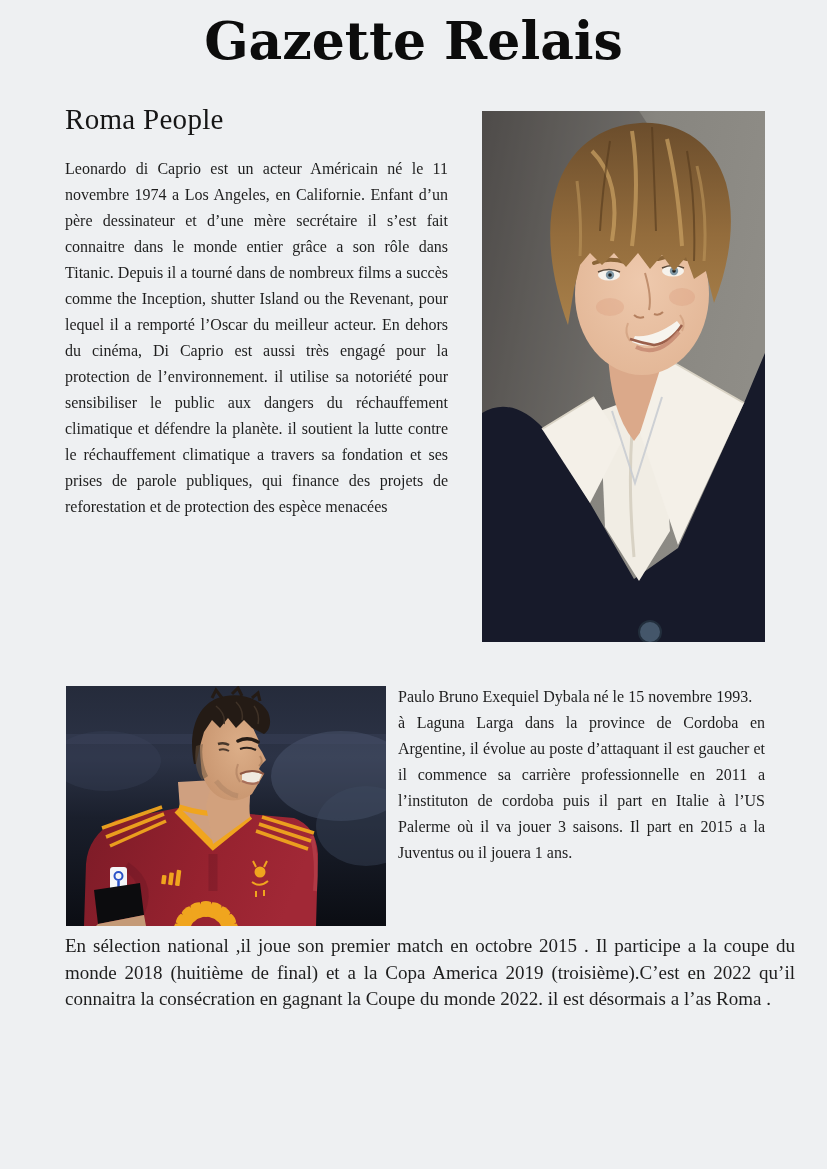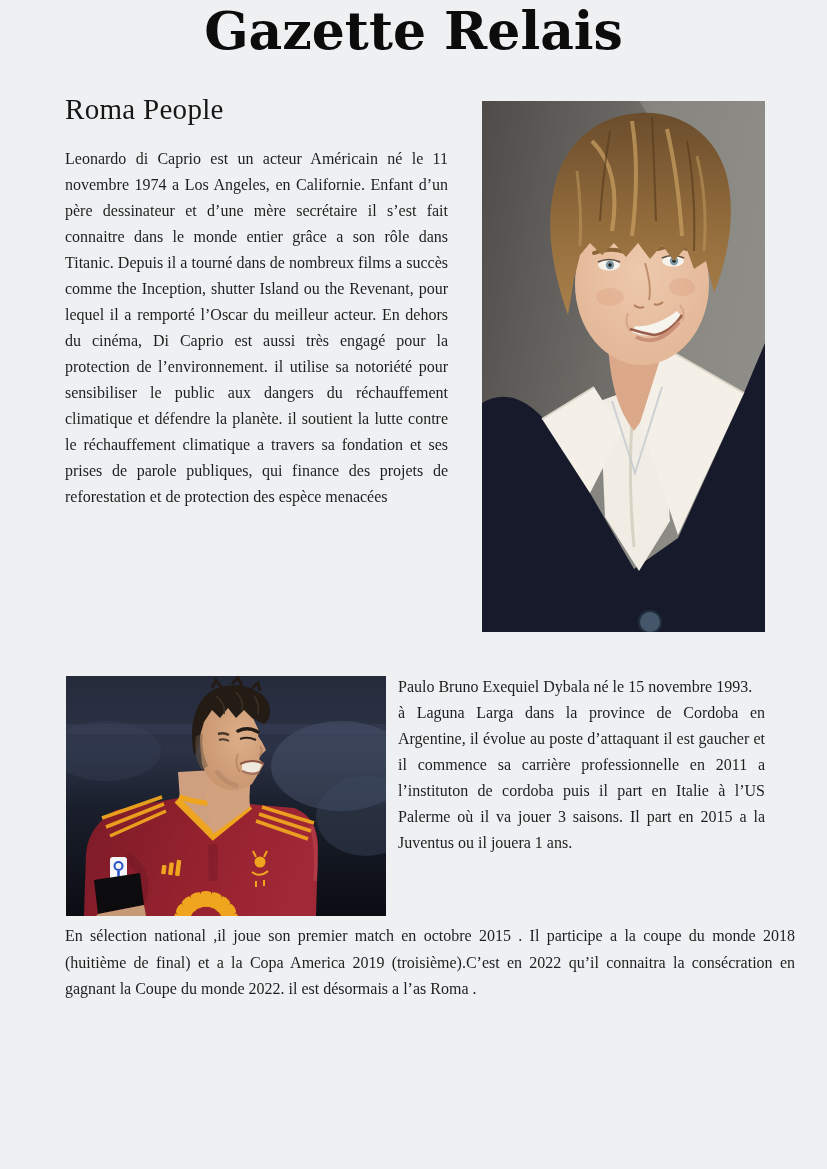--- a/index.html
+++ b/index.html
@@ -2,21 +2,21 @@
 <html><head>
 <meta charset="utf-8">
 <style>
   html,body { margin:0; padding:0; background:#eef0f2; }
   .page {
     position:relative; width:827px; height:1169px;
     background:#eef0f2; color:#1c1c1c; overflow:hidden;
     font-family:"Liberation Serif", serif;
   }
   .masthead {
-    margin:2px; text-align:center;
+    margin:12px; text-align:center;
     font-family:"DejaVu Serif", serif; font-weight:bold;
     font-size:52px; line-height:1.1; letter-spacing:0px; color:#0c0c0c;
   }
   .section-people {
     display:flex; align-items:flex-start;
     margin:34px 62px 0 65px; gap:34px;
   }
   .col-left { flex:1 1 auto; min-width:0; }
   .section-heading {
     margin:0 0 20px 0; font-size:29px; font-weight:400;
@@ -29,21 +29,21 @@
   .figure-photo { margin:0; padding:0; line-height:0; }
   .figure-leo { flex:0 0 283px; width:283px; height:531px; margin-top:8px; }
   .figure-dyb { flex:0 0 320px; width:320px; height:240px; margin-top:2px; }
   .figure-photo svg { display:block; }
   .section-dybala {
     display:flex; align-items:flex-start;
     margin:42px 62px 0 66px; gap:12px;
   }
   .col-right { flex:1 1 auto; min-width:0; }
   .para-full {
-    margin:7px 32px 0 65px; font-size:16px; line-height:26.5px;
+    margin:7px 32px 0 65px; font-size:19px; line-height:26.5px;
     text-align:justify; color:#1e1e1e;font-family:Liberation Serif, serif;
   }
 </style>
 </head>
 <body>
 
 <div class="page">
 
   <h1 class="masthead">Gazette Relais</h1>
 

